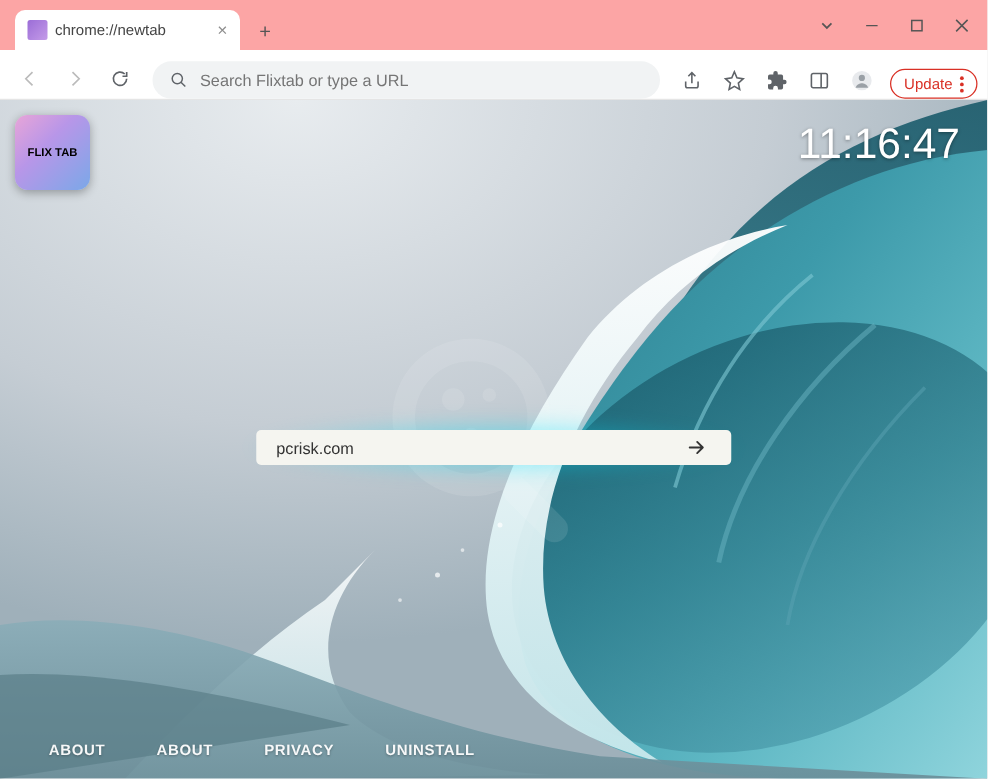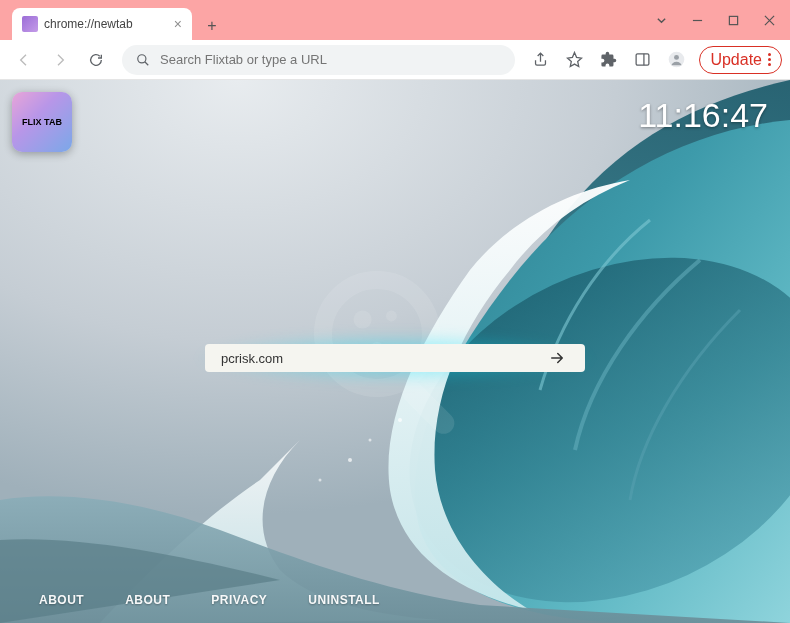--- a/index.html
+++ b/index.html
@@ -10,30 +10,30 @@
 .tab-row { display: flex; align-items: flex-end; height: 100%; padding-left: 8px; }
 .tab { background: #fff; height: 32px; min-width: 180px; display: flex; align-items: center; padding: 0 10px; border-radius: 8px 8px 0 0; font-size: 12px; color: #444; gap: 6px; }
 .tab .favicon { width: 16px; height: 16px; background: linear-gradient(135deg,#9b6dd7,#c49be8); border-radius: 2px; }
 .tab .close { margin-left: auto; opacity: 0.6; font-size: 14px; }
 .newtab-btn { width: 28px; height: 28px; display: flex; align-items: center; justify-content: center; font-size: 16px; color: #555; margin-left: 6px; cursor: pointer; }
 .win-controls { display: flex; gap: 2px; align-items: center; }
 .win-controls .wc { width: 34px; height: 30px; display: flex; align-items: center; justify-content: center; cursor: pointer; }
 .win-controls svg { width: 11px; height: 11px; }
 
 
-.toolbar { height: 40px; background: #fff; display: flex; align-items: center; padding: 0 8px; gap: 4px; border-bottom: 1px solid #e5e5e5; }
+.toolbar { height: 40px; background: #fff; display: flex; align-items: flex-end; padding: 0 8px; gap: 4px; border-bottom: 1px solid #e5e5e5; }
 .nav-btn { width: 32px; height: 32px; display: flex; align-items: center; justify-content: center; border-radius: 50%; cursor: pointer; }
 .nav-btn svg { width: 16px; height: 16px; stroke: #5f6368; fill: none; stroke-width: 2; }
 .nav-btn.disabled svg { stroke: #bbb; }
 .omnibox { flex: 1; height: 30px; background: #f1f3f4; border-radius: 15px; display: flex; align-items: center; padding: 0 14px; gap: 10px; margin: 0 6px; }
 .omnibox svg { width: 14px; height: 14px; stroke: #5f6368; fill: none; stroke-width: 2; }
 .omnibox input { border: none; background: transparent; outline: none; flex: 1; font-size: 13px; color: #5f6368; }
 .tool-icon { width: 30px; height: 30px; display: flex; align-items: center; justify-content: center; cursor: pointer; }
 .tool-icon svg { width: 17px; height: 17px; }
-.update-btn { border: 1px solid #d93025; color: #d93025; border-radius: 14px; padding: 4px 10px; font-size: 16px; display: flex; align-items: center; gap: 6px; cursor: pointer; margin-left: 4px; }
+.update-btn { border: 1px solid #d93025; color: #d93025; border-radius: 14px; padding: 4px 10px; font-size: 12px; display: flex; align-items: center; gap: 6px; cursor: pointer; margin-left: 4px; }
 .update-btn .dots { display: flex; flex-direction: column; gap: 2px; }
 .update-btn .dots span { width: 3px; height: 3px; background: #d93025; border-radius: 50%; }
 
 
 .page { position: absolute; top: 80px; left: 0; right: 0; bottom: 0; overflow: hidden; }
 .wave-bg { position: absolute; inset: 0; }
 .wave-bg svg { width: 100%; height: 100%; display: block; }
 
 
 .watermark { position: absolute; inset: 0; display: flex; align-items: center; justify-content: center; pointer-events: none; opacity: 0.1; }

